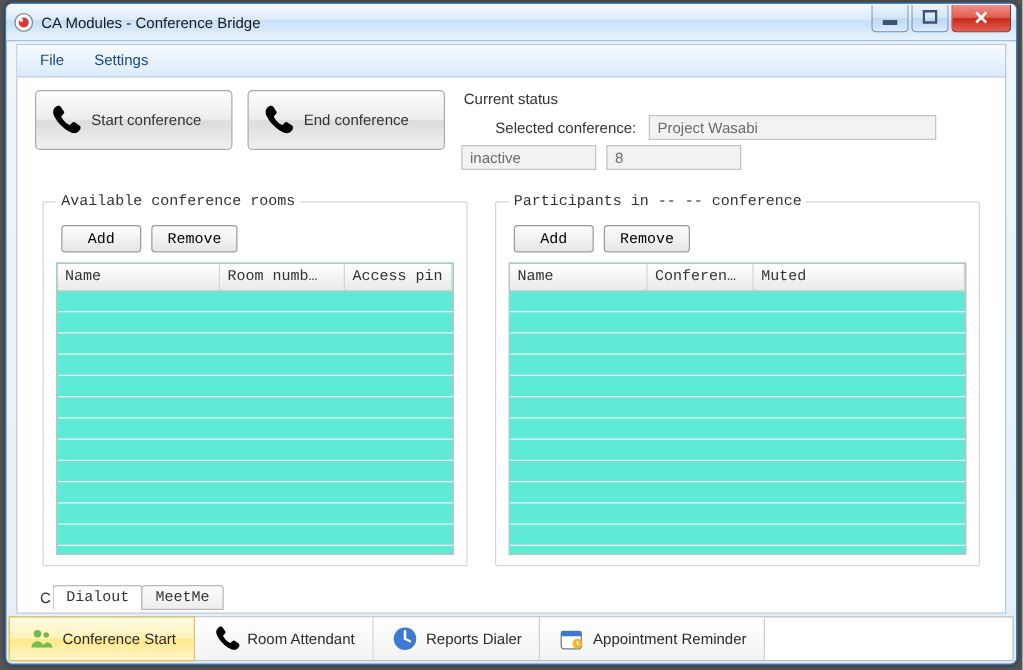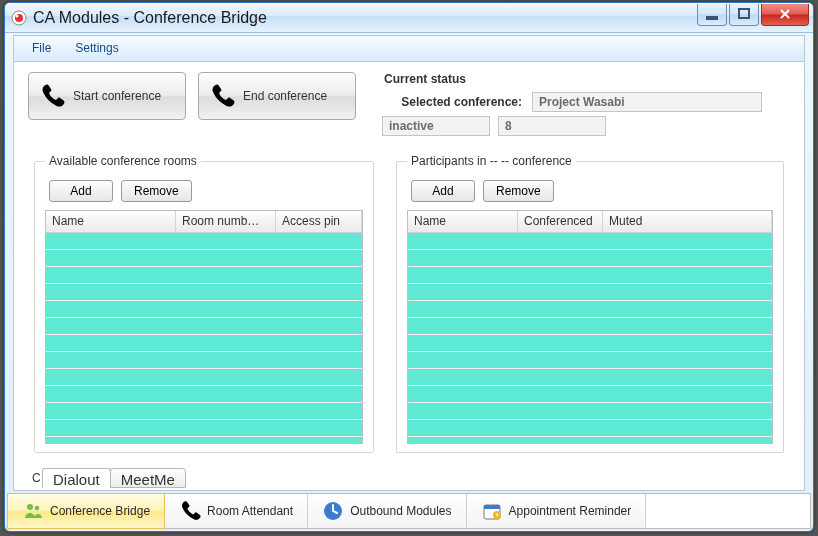--- a/index.html
+++ b/index.html
@@ -13,21 +13,21 @@
     background:linear-gradient(to bottom,#f0f5fb,#e4eef9);
     box-shadow:0 0 4px rgba(0,0,0,.5);
     overflow:hidden;
   }
   .titlebar {
     height:30px; display:flex; align-items:center; padding:0 6px;
     background:linear-gradient(to bottom,#f4f9ff 0%,#dbeafd 45%,#c6dff8 46%,#e8f2fd 100%);
     border-bottom:1px solid #9fbfe0;
   }
   .titlebar .app-icon { width:16px; height:16px; margin-right:6px; }
-  .titlebar .title { flex:1; color:#1a1a1a; font-size:16px; }
+  .titlebar .title { flex:1; color:#1a1a1a; font-size:12px; }
   .win-btns { display:flex; gap:2px; margin-right:-2px; margin-top:-6px; }
   .win-btn {
     height:22px; border:1px solid #6b8fb5; border-top:none;
     border-bottom-left-radius:4px; border-bottom-right-radius:4px;
     display:flex; align-items:center; justify-content:center;
     background:linear-gradient(to bottom,#eaf3fc 0%,#d5e7f9 48%,#bdd7f1 52%,#dcecfa 100%);
   }
   .win-btn.min, .win-btn.max { width:30px; }
   .win-btn.close { width:48px; background:linear-gradient(to bottom,#f08f8a 0%,#e05b4f 48%,#c8291a 52%,#e26054 100%); border-color:#9a2e23; }
   .win-btn svg { display:block; }
@@ -50,37 +50,38 @@
     display:flex; align-items:flex-start; padding:10px 14px 0 14px; gap:12px;
   }
   .big-btn {
     width:158px; height:48px; border:1px solid #a9a9a9; border-radius:4px;
     background:linear-gradient(to bottom,#fdfdfd 0%,#ececec 48%,#dcdcdc 52%,#f1f1f1 100%);
     display:flex; align-items:center; gap:8px; padding:0 10px; cursor:default;
   }
   .big-btn .phone-icon { width:26px; height:26px; }
   .big-btn .lbl { color:#333; }
 
-  .status-box { flex:1; margin-left:14px;font-weight:bold; }
+  .status-box { flex:1; margin-left:1px; }
   .status-title { margin:0 0 6px 2px; color:#333; }
   .status-row { display:flex; align-items:center; margin:4px 0; }
   .status-row label { width:140px; text-align:right; margin-right:10px; color:#333; }
   .ro-input {
     height:20px; border:1px solid #c5c5c5; background:#f2f2f2; color:#6b6b6b;
     padding:2px 6px; font:inherit;
   }
   .ro-input.wide { width:230px; }
   .ro-input.med  { width:108px; }
   .ro-input.narrow { width:108px; margin-left:8px; }
 
   
   .groups { display:flex; gap:22px; padding:14px 20px 0 20px; }
   fieldset.group {
     border:1px solid #d6d6d6; border-radius:2px; padding:10px 10px 8px 10px;
     margin:0;
+    font-family:Liberation Mono, monospace;
   }
   fieldset.group > legend { color:#333; padding:0 4px; }
   .group.left  { flex:0 0 340px; }
   .group.right { flex:1; }
 
   .group-btns { display:flex; gap:8px; margin:2px 0 8px 4px;align-items:flex-end; }
   .small-btn {
     height:22px; min-width:64px; padding:0 12px;
     border:1px solid #9a9a9a; border-radius:3px;
     background:linear-gradient(to bottom,#fdfdfd,#e6e6e6);
@@ -115,21 +116,21 @@
 
   
   .inner-tabs {
     position:absolute; left:18px; bottom:2px; height:20px; display:flex; align-items:flex-end;
   }
   .inner-tabs .cut { width:10px; color:#333; align-self:center; }
   .inner-tab {
     height:20px; padding:2px 10px 0 10px; border:1px solid #b8b8b8;
     border-top-left-radius:3px; border-top-right-radius:3px;
     background:linear-gradient(to bottom,#fdfdfd,#ececec);
-    margin-right:-1px; font-size:15px; color:#333; cursor:default;
+    margin-right:-1px; font-size:12px; color:#333; cursor:default;font-family:Liberation Mono, monospace;
   }
   .inner-tab.active { background:#fff; border-bottom-color:#fff; }
 
   
   .module-strip {
     position:absolute; left:2px; right:2px; bottom:2px; height:36px;
     display:flex; align-items:stretch; background:#fff;
     border:1px solid #bcbcbc; border-top:1px solid #bcbcbc;
   }
   .mod-tab {
@@ -416,38 +417,38 @@
   <div class="module-strip">
     <div class="mod-tab active">
       <span class="mi">
         <svg viewBox="0 0 22 22" width="22" height="22">
           <circle cx="8" cy="7" r="3" fill="#6fbf4a"></circle>
             <circle cx="15" cy="8" r="2.2" fill="#6fbf4a"></circle>
           <path d="M3 18c0-3 3-5 5-5s5 2 5 5z" fill="#6fbf4a"></path>
           <path d="M12 18c0-2 2-4 4-4s4 2 4 4z" fill="#6fbf4a"></path>
         </svg>
       </span>
-      <span>Conference Bridge</span>
+      <span>Conference Start</span>
     </div>
     <div class="mod-tab">
       <span class="mi phone-green">
         <svg viewBox="0 0 26 26" width="22" height="22">
             <use href="#phone-shape"></use>
           </svg>
       </span>
       <span>Room Attendant</span>
     </div>
     <div class="mod-tab">
       <span class="mi">
         <svg viewBox="0 0 22 22" width="22" height="22">
           <circle cx="11" cy="11" r="9" fill="#3b7bd1"></circle>
           <path d="M11 5v6l4 2" stroke="#fff" stroke-width="2" fill="none" stroke-linecap="round"></path>
         </svg>
       </span>
-      <span>Outbound Modules</span>
+      <span>Reports Dialer</span>
     </div>
     <div class="mod-tab">
       <span class="mi">
         <svg viewBox="0 0 22 22" width="22" height="22">
           <rect x="3" y="5" width="16" height="14" rx="2" fill="#fff" stroke="#777"></rect>
           <rect x="3" y="5" width="16" height="4" fill="#3b7bd1"></rect>
           <circle cx="16" cy="15" r="4" fill="#f2b431"></circle>
           <path d="M16 13v2l1 1" stroke="#fff" stroke-width="1.3" fill="none"></path>
         </svg>
       </span>

